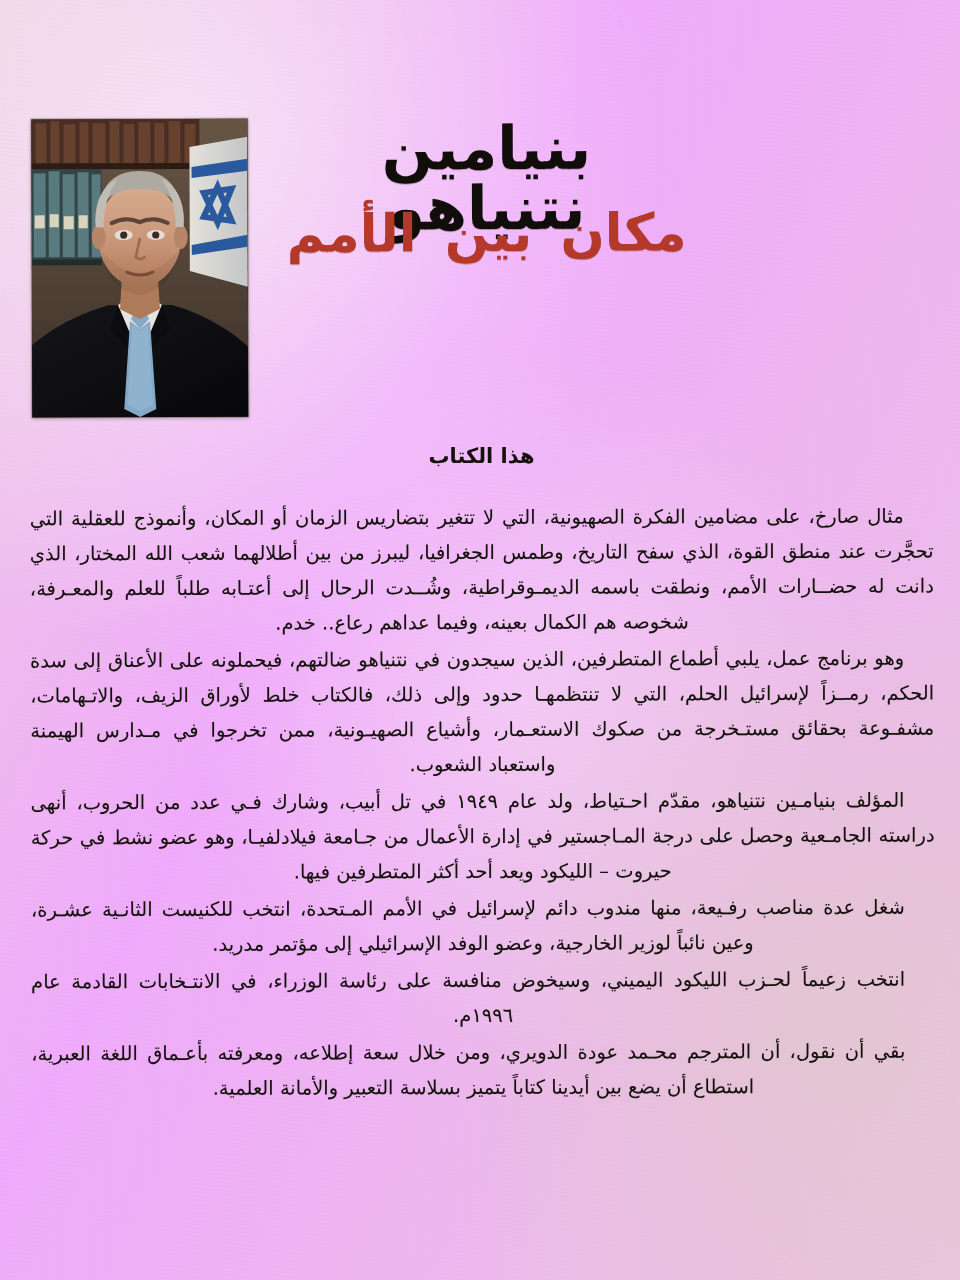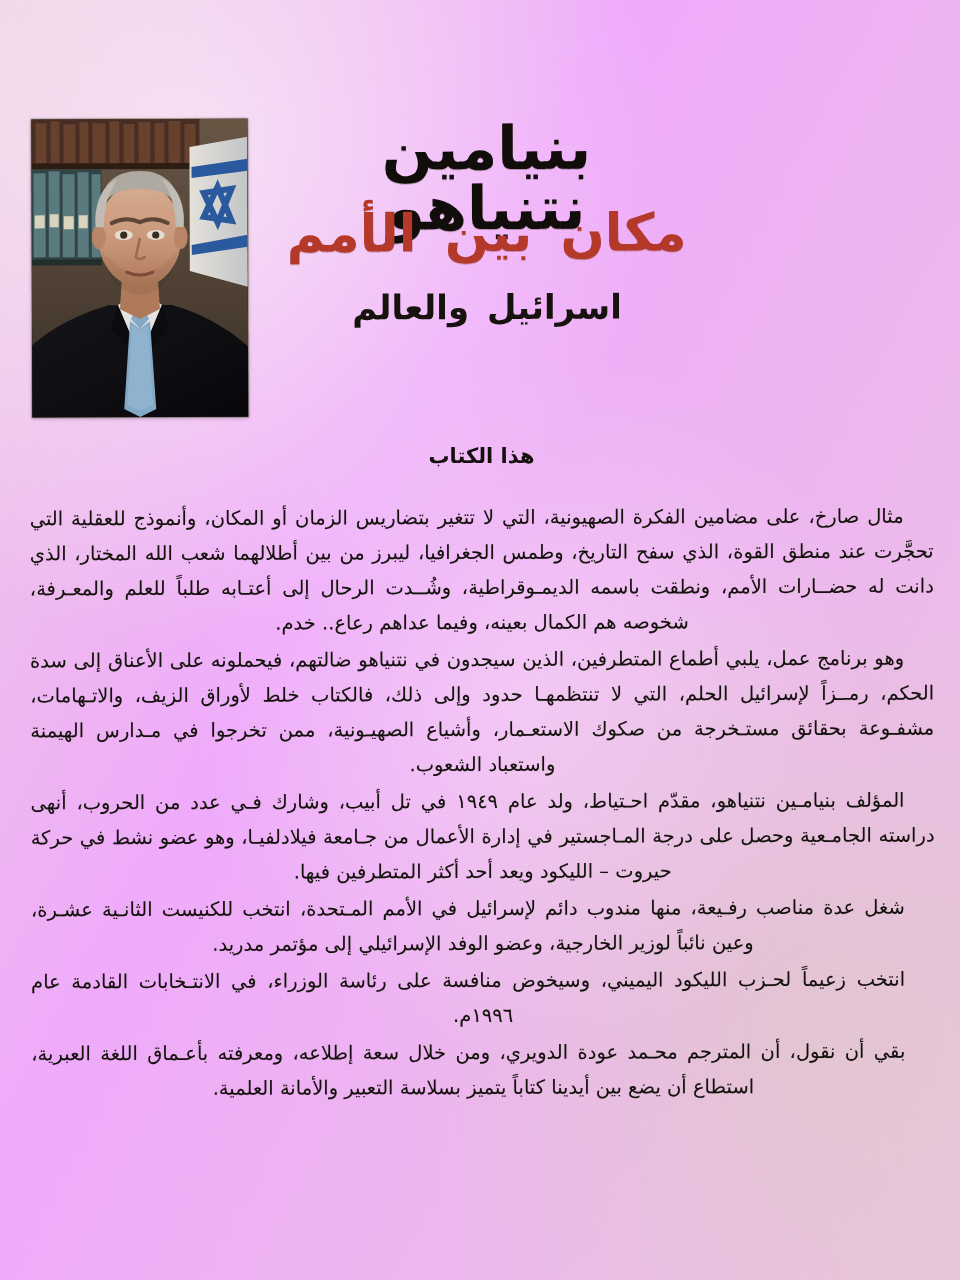--- a/index.html
+++ b/index.html
@@ -252,21 +252,20 @@
 
         <path d="M70 132 q38 44 76 0 q-6 40 -38 44 q-32 -4 -38 -44 Z" fill="#000" opacity=".06"></path>
 
         <rect x="0" y="0" width="216" height="298" fill="#2a1f12" opacity=".07"></rect>
       </svg>
     </div>
 
     <div class="title-zone">
       <div class="main-title">بنيامين نتنياهو</div>
       <div class="sub-title">مكان بين الأمم</div>
-      <div class="sub-sub-title">اسرائيل والعالم</div>
     </div>
 
     <div class="section-head">هذا الكتاب</div>
 
     <div class="body-copy">
       <p>مثال صارخ، على مضامين الفكرة الصهيونية، التي لا تتغير بتضاريس الزمان أو المكان، وأنموذج للعقلية التي تحجَّرت عند منطق القوة، الذي سفح التاريخ، وطمس الجغرافيا، ليبرز من بين أطلالهما شعب الله المختار، الذي دانت له حضــارات الأمم، ونطقت باسمه الديمـوقراطية، وشُــدت الرحال إلى أعتـابه طلباً للعلم والمعـرفة، شخوصه هم الكمال بعينه، وفيما عداهم رعاع.. خدم.</p>
       <p>وهو برنامج عمل، يلبي أطماع المتطرفين، الذين سيجدون في نتنياهو ضالتهم، فيحملونه على الأعناق إلى سدة الحكم، رمــزاً لإسرائيل الحلم، التي لا تنتظمهـا حدود وإلى ذلك، فالكتاب خلط لأوراق الزيف، والاتـهامات، مشفـوعة بحقائق مستـخرجة من صكوك الاستعـمار، وأشياع الصهيـونية، ممن تخرجوا في مـدارس الهيمنة واستعباد الشعوب.</p>
       <p>المؤلف بنيامـين نتنياهو، مقدّم احـتياط، ولد عام ١٩٤٩ في تل أبيب، وشارك فـي عدد من الحروب، أنهى دراسته الجامـعية وحصل على درجة المـاجستير في إدارة الأعمال من جـامعة فيلادلفيـا، وهو عضو نشط في حركة حيروت – الليكود ويعد أحد أكثر المتطرفين فيها.</p>
       <p>شغل عدة مناصب رفـيعة، منها مندوب دائم لإسرائيل في الأمم المـتحدة، انتخب للكنيست الثانـية عشـرة، وعين نائباً لوزير الخارجية، وعضو الوفد الإسرائيلي إلى مؤتمر مدريد.</p>
       <p>انتخب زعيماً لحـزب الليكود اليميني، وسيخوض منافسة على رئاسة الوزراء، في الانتـخابات القادمة عام ١٩٩٦م.</p>

